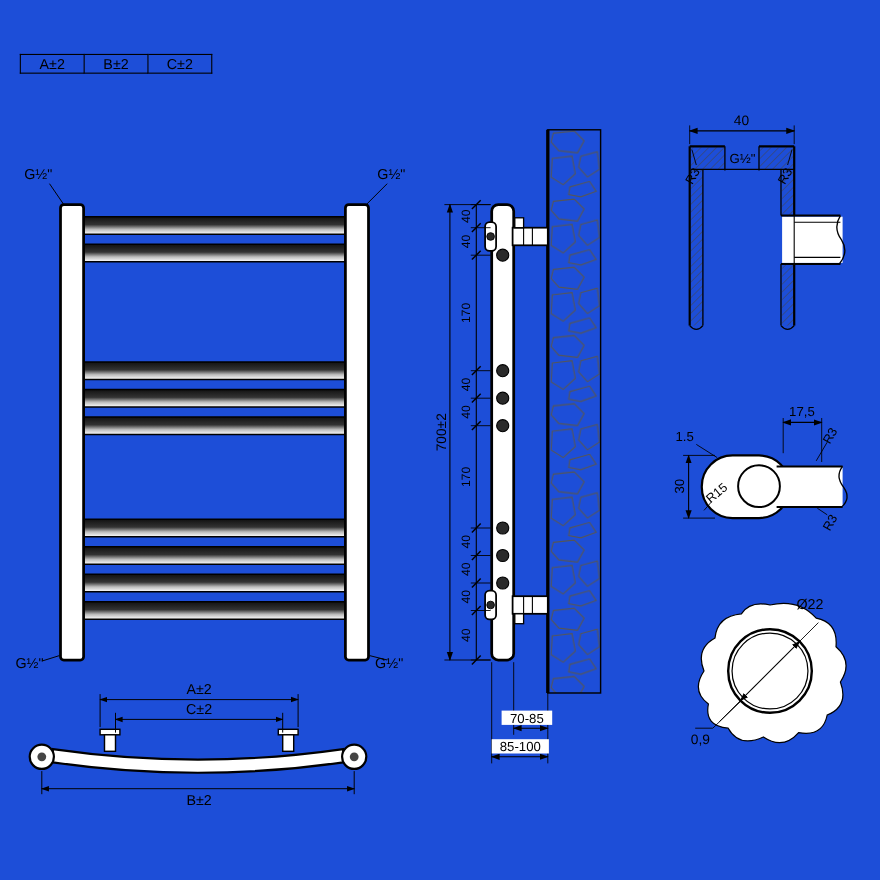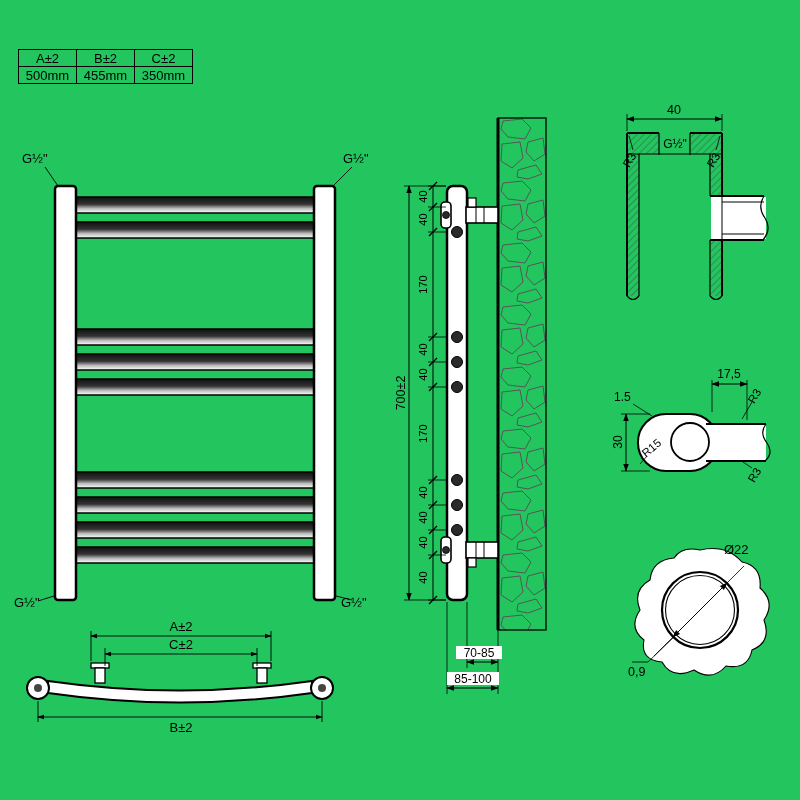--- a/index.html
+++ b/index.html
@@ -1,37 +1,32 @@
 <!DOCTYPE html>
 <html><head>
 <meta charset="utf-8">
 <style>
   html,body{margin:0;padding:0;background:#fff;}
-  .canvas{position:relative;width:800px;height:800px;background:#22c55e;font-family:"Liberation Sans",sans-serif;overflow:hidden;}
+  .canvas{position:relative;width:800px;height:800px;background:#1d4ed8;font-family:"Liberation Sans",sans-serif;overflow:hidden;}
   .drawing{position:absolute;left:0;top:0;}
   table.size{position:absolute;left:18px;top:49px;border-collapse:collapse;font-size:13px;color:#000;}
   table.size td{border:1px solid #000;width:53px;height:16px;text-align:center;padding:0 2px;white-space:nowrap;}
   svg text{fill:#000;}
 </style>
 </head>
 <body>
 
 <div class="canvas">
 
   <table class="size">
     <tbody>
         <tr>
       <td>A±2</td>
       <td>B±2</td>
       <td>C±2</td>
-    </tr>
-    <tr>
-      <td>500mm</td>
-      <td>455mm</td>
-      <td>350mm</td>
     </tr>
   </tbody>
     </table>
 
   <svg class="drawing" width="800" height="800" viewBox="0 0 800 800" font-family="Liberation Sans, sans-serif">
 
     <defs>
       <marker id="arr" viewBox="0 0 10 10" refX="9" refY="5" markerWidth="8" markerHeight="8" orient="auto-start-reverse">
         <path d="M0,1.5 L10,5 L0,8.5 Z" fill="#000"></path>
       </marker>

